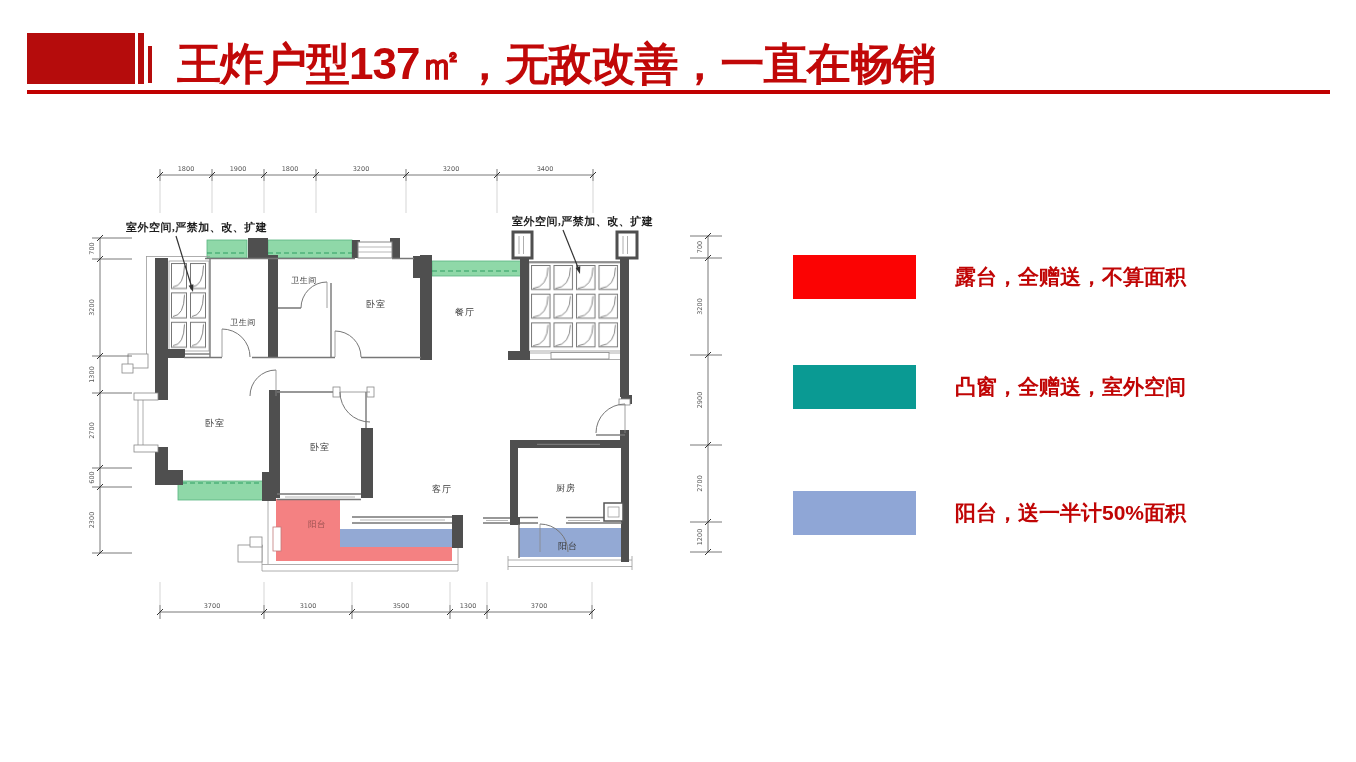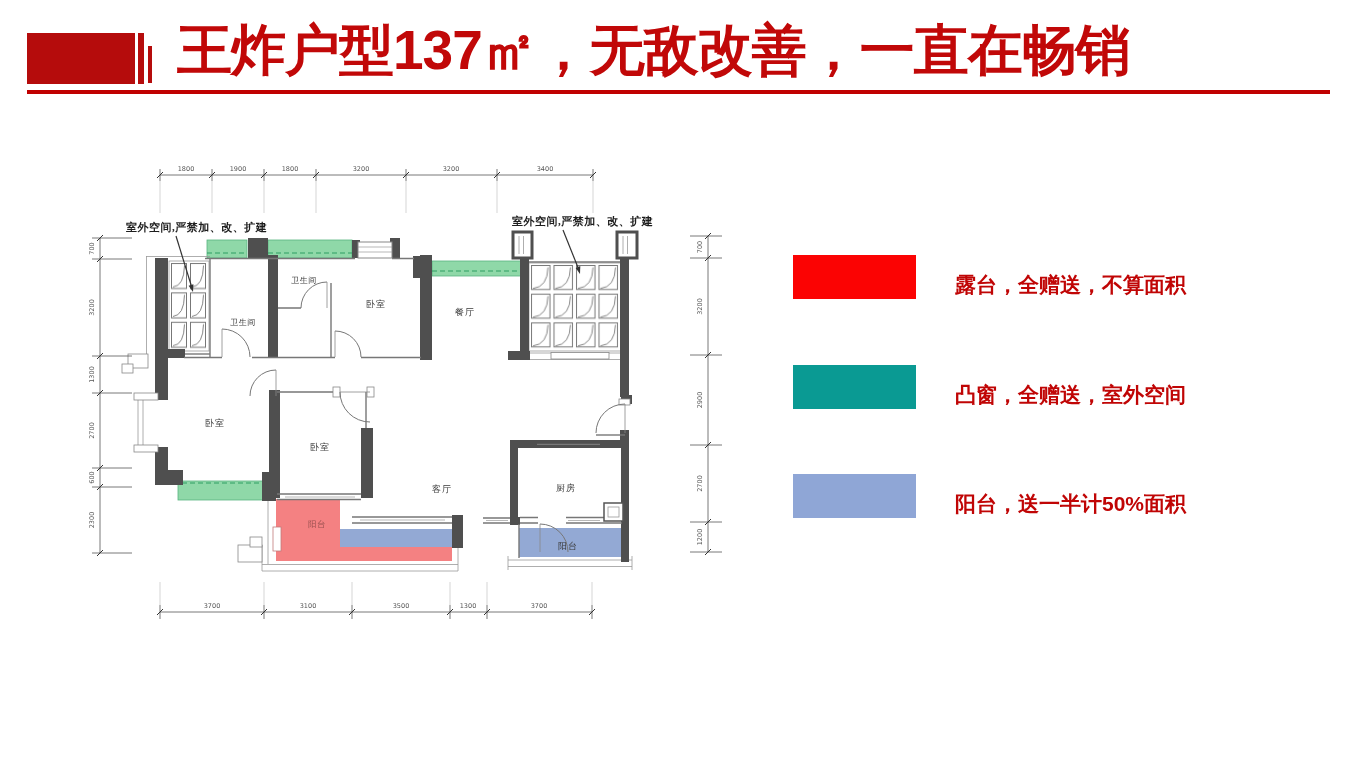--- a/index.html
+++ b/index.html
@@ -2,25 +2,25 @@
 <html><head>
 <meta charset="utf-8">
 <style>
   html,body{margin:0;padding:0;background:#fff;}
   body{width:1356px;height:762px;position:relative;overflow:hidden;
        font-family:"Liberation Sans",sans-serif;}
   
   .hdr-block{position:absolute;left:27px;top:33px;width:108px;height:51px;background:#b50c0c;}
   .hdr-bar1{position:absolute;left:138px;top:33px;width:6px;height:51px;background:#b50c0c;}
   .hdr-bar2{position:absolute;left:148px;top:46px;width:4px;height:37px;background:#b50c0c;}
-  .hdr-title{position:absolute;left:177px;top:24px;margin:0;font-size:55px;line-height:52px;
+  .hdr-title{position:absolute;left:177px;top:38px;margin:0;font-size:44px;line-height:52px;
              font-weight:800;color:#c10808;letter-spacing:-1px;white-space:nowrap;}
   .hdr-underline{position:absolute;left:27px;top:90px;width:1303px;height:4px;background:#c00000;}
   
-  .legend-row{position:absolute;left:793px;height:44px;display:flex;align-items:flex-end;}
+  .legend-row{position:absolute;left:793px;height:44px;display:flex;align-items:center;}
   .legend-swatch{width:123px;height:44px;flex:0 0 auto;}
   .legend-label{margin-left:39px;font-size:21px;font-weight:bold;color:#c00505;white-space:nowrap;}
   
   .plan-svg{position:absolute;left:0;top:0;}
   .dim-txt{font-family:"DejaVu Sans",sans-serif;font-size:6.5px;fill:#555;}
   .room-txt{font-family:"Liberation Serif",serif;font-size:9px;fill:#3a3a3a;letter-spacing:1px;}
   .room-txt-sm{font-family:"Liberation Serif",serif;font-size:8px;fill:#3a3a3a;letter-spacing:.5px;}
   .room-txt-red{font-family:"Liberation Serif",serif;font-size:8.5px;fill:#99504f;letter-spacing:.5px;}
   .note-txt{font-family:"Liberation Serif",serif;font-size:11px;font-weight:bold;fill:#1d1d1d;letter-spacing:.5px;}
 </style>
@@ -34,21 +34,21 @@
 <div class="hdr-underline"></div>
 
 <div class="legend-row" style="top:255px">
   <div class="legend-swatch" style="background: rgb(251, 3, 3);"></div>
   <span class="legend-label">露台，全赠送，不算面积</span>
 </div>
 <div class="legend-row" style="top:365px">
   <div class="legend-swatch" style="background: rgb(10, 154, 147);"></div>
   <span class="legend-label">凸窗，全赠送，室外空间</span>
 </div>
-<div class="legend-row" style="top:474px">
+<div class="legend-row" style="top:491px">
   <div class="legend-swatch" style="background: rgb(143, 166, 214);"></div>
   <span class="legend-label">阳台，送一半计50%面积</span>
 </div>
 
 <svg class="plan-svg" width="1356" height="762" viewBox="0 0 1356 762">
   <defs>
     <pattern id="patL" patternUnits="userSpaceOnUse" x="170" y="262" width="19" height="29.4">
       <rect x="1.5" y="1.5" width="15" height="25" fill="#fff" stroke="#777" stroke-width="1"></rect>
       <path d="M14.5 3.5 Q14 24 3 25" fill="none" stroke="#777" stroke-width="0.9"></path>
     </pattern>

